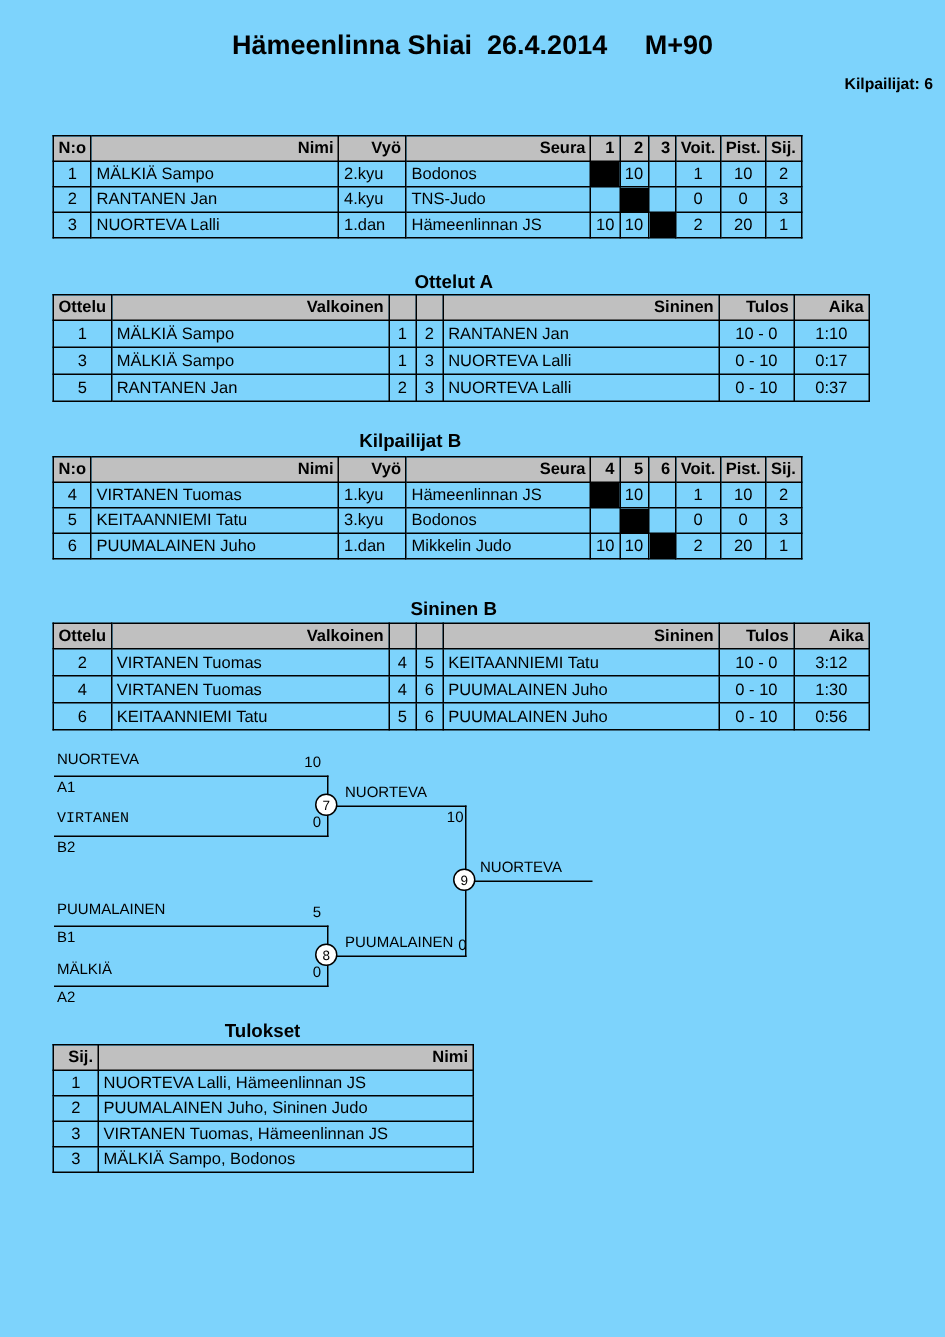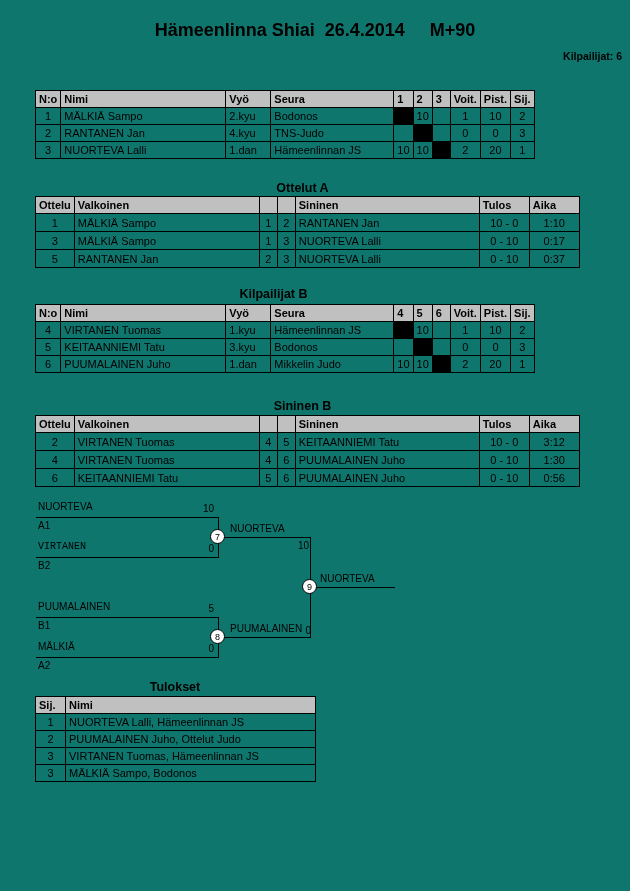--- a/index.html
+++ b/index.html
@@ -1,27 +1,27 @@
 <!DOCTYPE html>
 <html><head>
 <meta charset="utf-8">
 <style>
   * { box-sizing: border-box; margin: 0; padding: 0; }
   body { background: #e8e8e8; font-family: "Liberation Sans", sans-serif; color: #000; }
-  .page { position: relative; width: 630px; height: 891px; background: #0f766e; margin: 0 auto; overflow: hidden; }
+  .page { position: relative; width: 630px; height: 891px; background: #7dd3fc; margin: 0 auto; overflow: hidden; }
   .abs { position: absolute; }
 
   .title { left: 0; top: 20px; width: 630px; text-align: center; font-size: 18px; font-weight: bold; white-space: pre; }
   .competitors { right: 8px; top: 50px; font-size: 10.5px; font-weight: bold; }
 
   .section-heading { font-size: 12.5px; font-weight: bold; text-align: center; }
 
   table { border-collapse: collapse; font-size: 11px; table-layout: fixed; }
   th, td { border: 1px solid #000; height: 17px; padding: 0 3px; overflow: hidden; white-space: nowrap; }
-  th { background: #c0c0c0; font-weight: bold; text-align: left; }
+  th { background: #c0c0c0; font-weight: bold; text-align: right; }
   td.l { text-align: left; }
   td.c { text-align: center; }
   td[data-fill="black"] { background: #000; }
 
   .matches-table td { height: 18px; }
 
   
   .hline { position: absolute; height: 1px; background: #000; }
   .vline { position: absolute; width: 1px; background: #000; }
   .b-label { position: absolute; font-size: 10px; }
@@ -331,21 +331,21 @@
         <th>Nimi</th>
       </tr>
     </thead>
     <tbody>
       <tr>
         <td class="c">1</td>
         <td class="l">NUORTEVA Lalli, Hämeenlinnan JS</td>
       </tr>
       <tr>
         <td class="c">2</td>
-        <td class="l">PUUMALAINEN Juho, Ottelut Judo</td>
+        <td class="l">PUUMALAINEN Juho, Sininen Judo</td>
       </tr>
       <tr>
         <td class="c">3</td>
         <td class="l">VIRTANEN Tuomas, Hämeenlinnan JS</td>
       </tr>
       <tr>
         <td class="c">3</td>
         <td class="l">MÄLKIÄ Sampo, Bodonos</td>
       </tr>
     </tbody>

